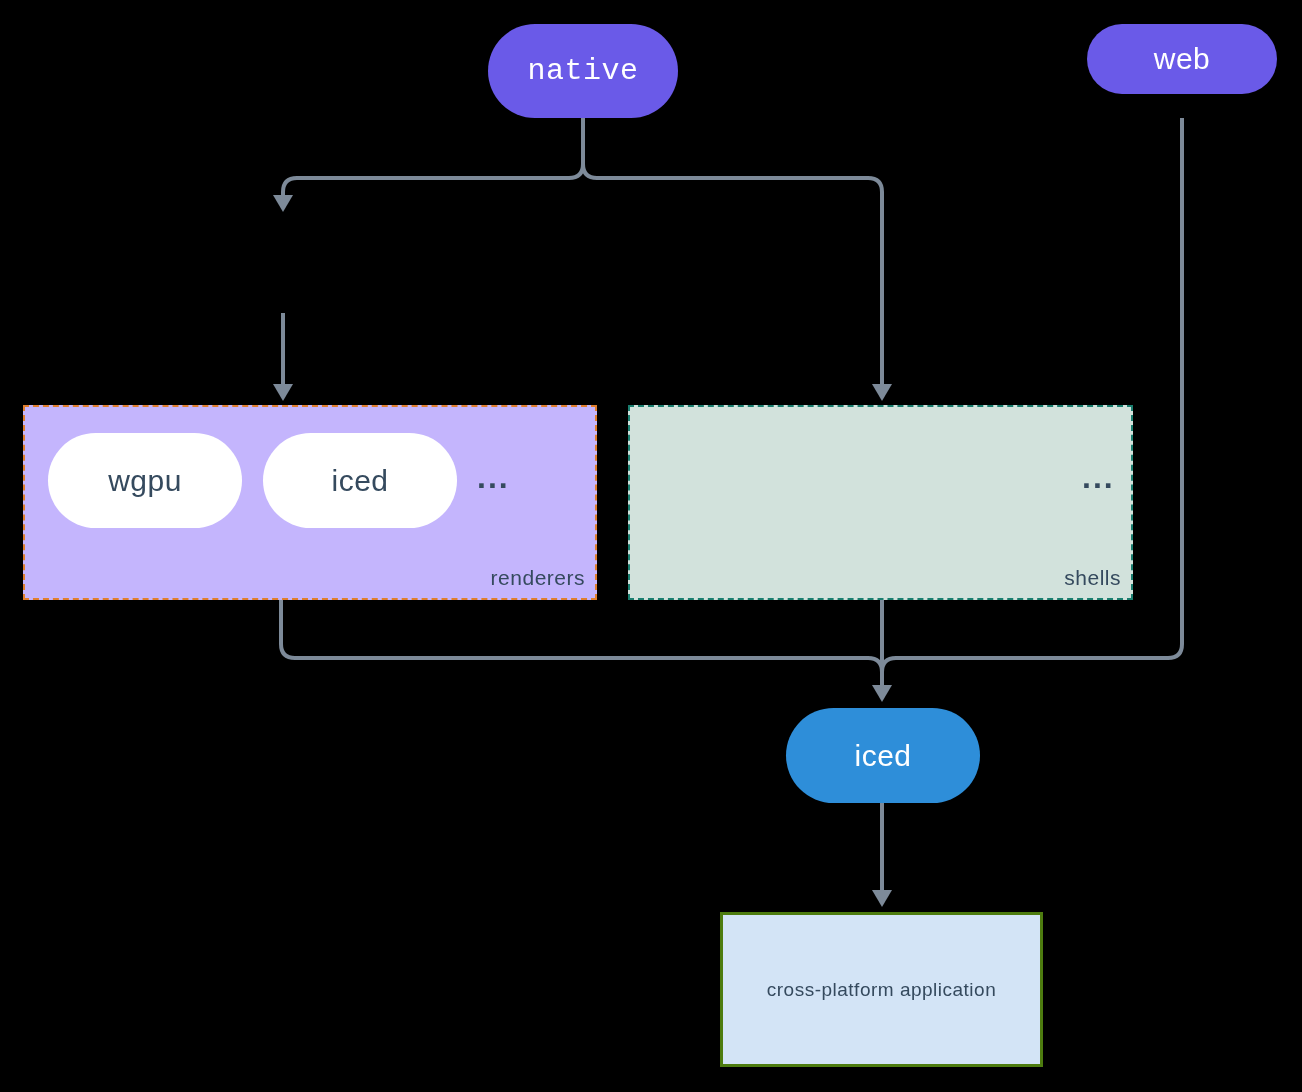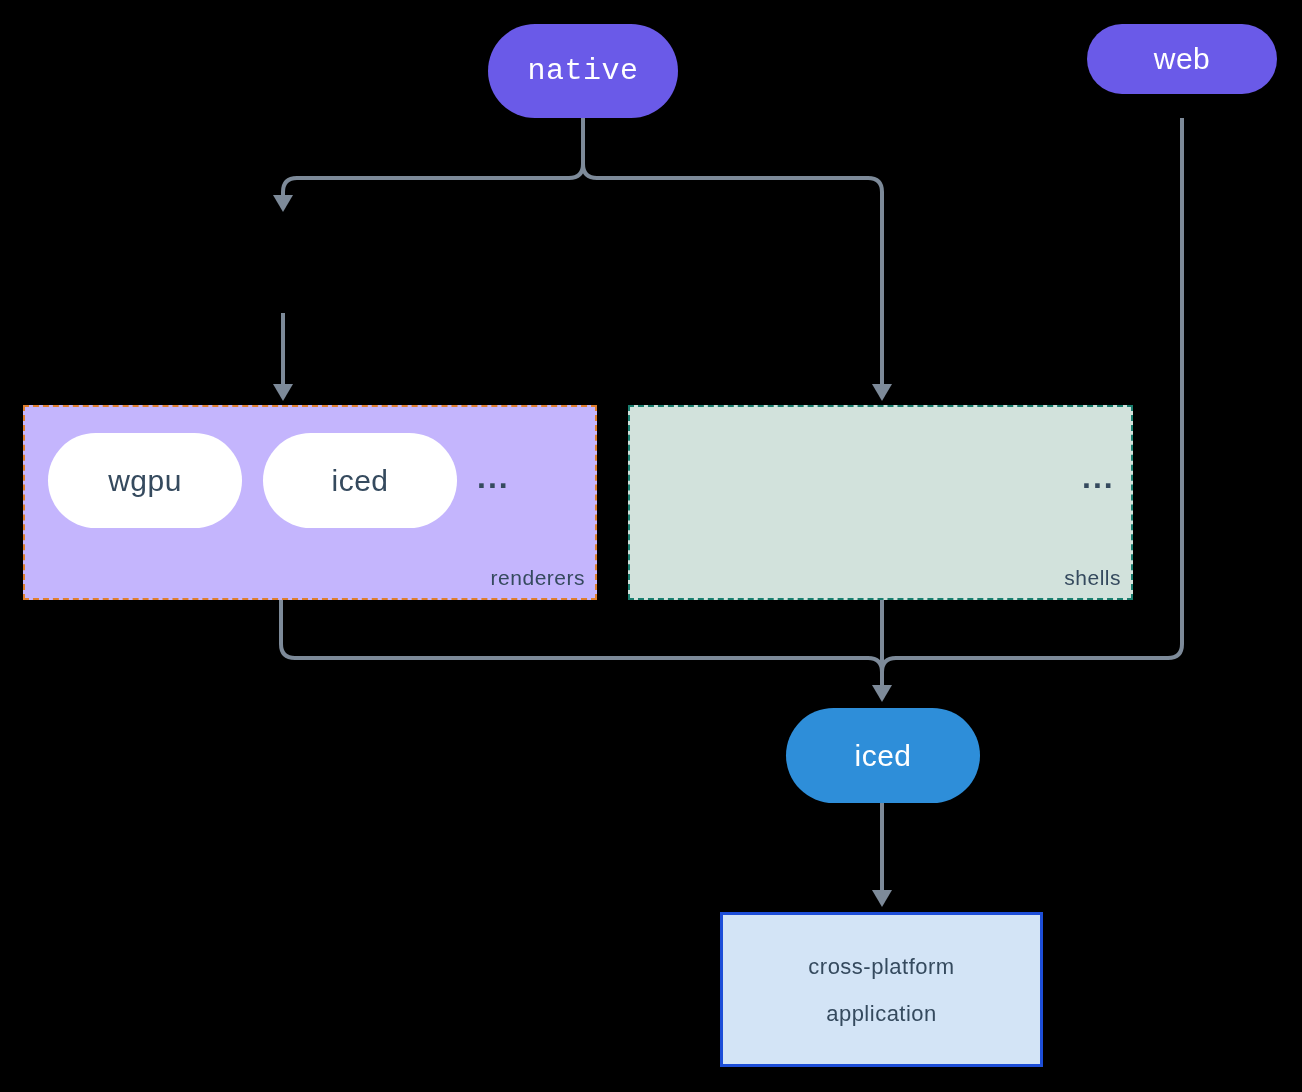--- a/index.html
+++ b/index.html
@@ -91,27 +91,27 @@
     margin-top: 28px;
   }
   .app-box {
     position: absolute;
     left: 720px;
     top: 912px;
     width: 323px;
     height: 155px;
     box-sizing: border-box;
     background: #D3E4F6;
-    border: 3px solid #1d4ed8;
+    border: 3px solid #4d7c0f;
     display: flex;
     align-items: center;
     justify-content: center;
     text-align: center;
     color: #354A5E;
-    font-size: 22px;
+    font-size: 19px;
     line-height: 47px;
     letter-spacing: 0.5px;
   }
   .app-box .app-label { width: 240px; }
 </style>
 </head>
 <body>
 
 <div class="stage">
 

